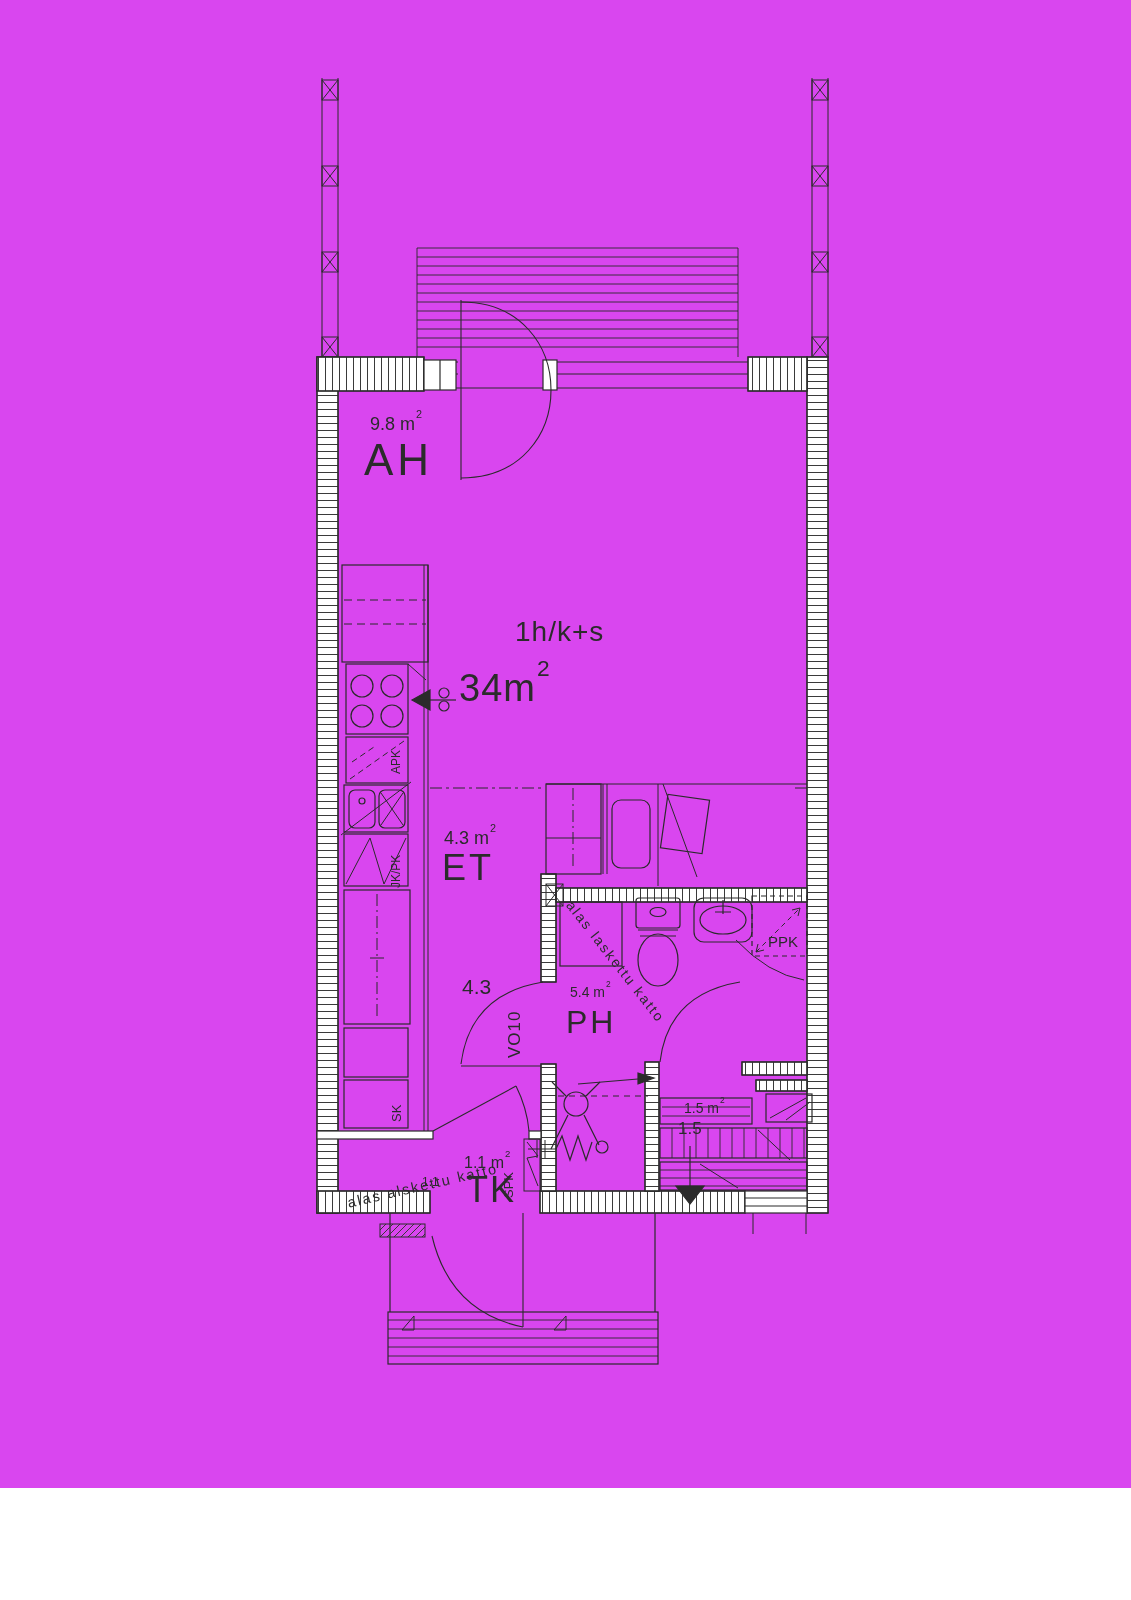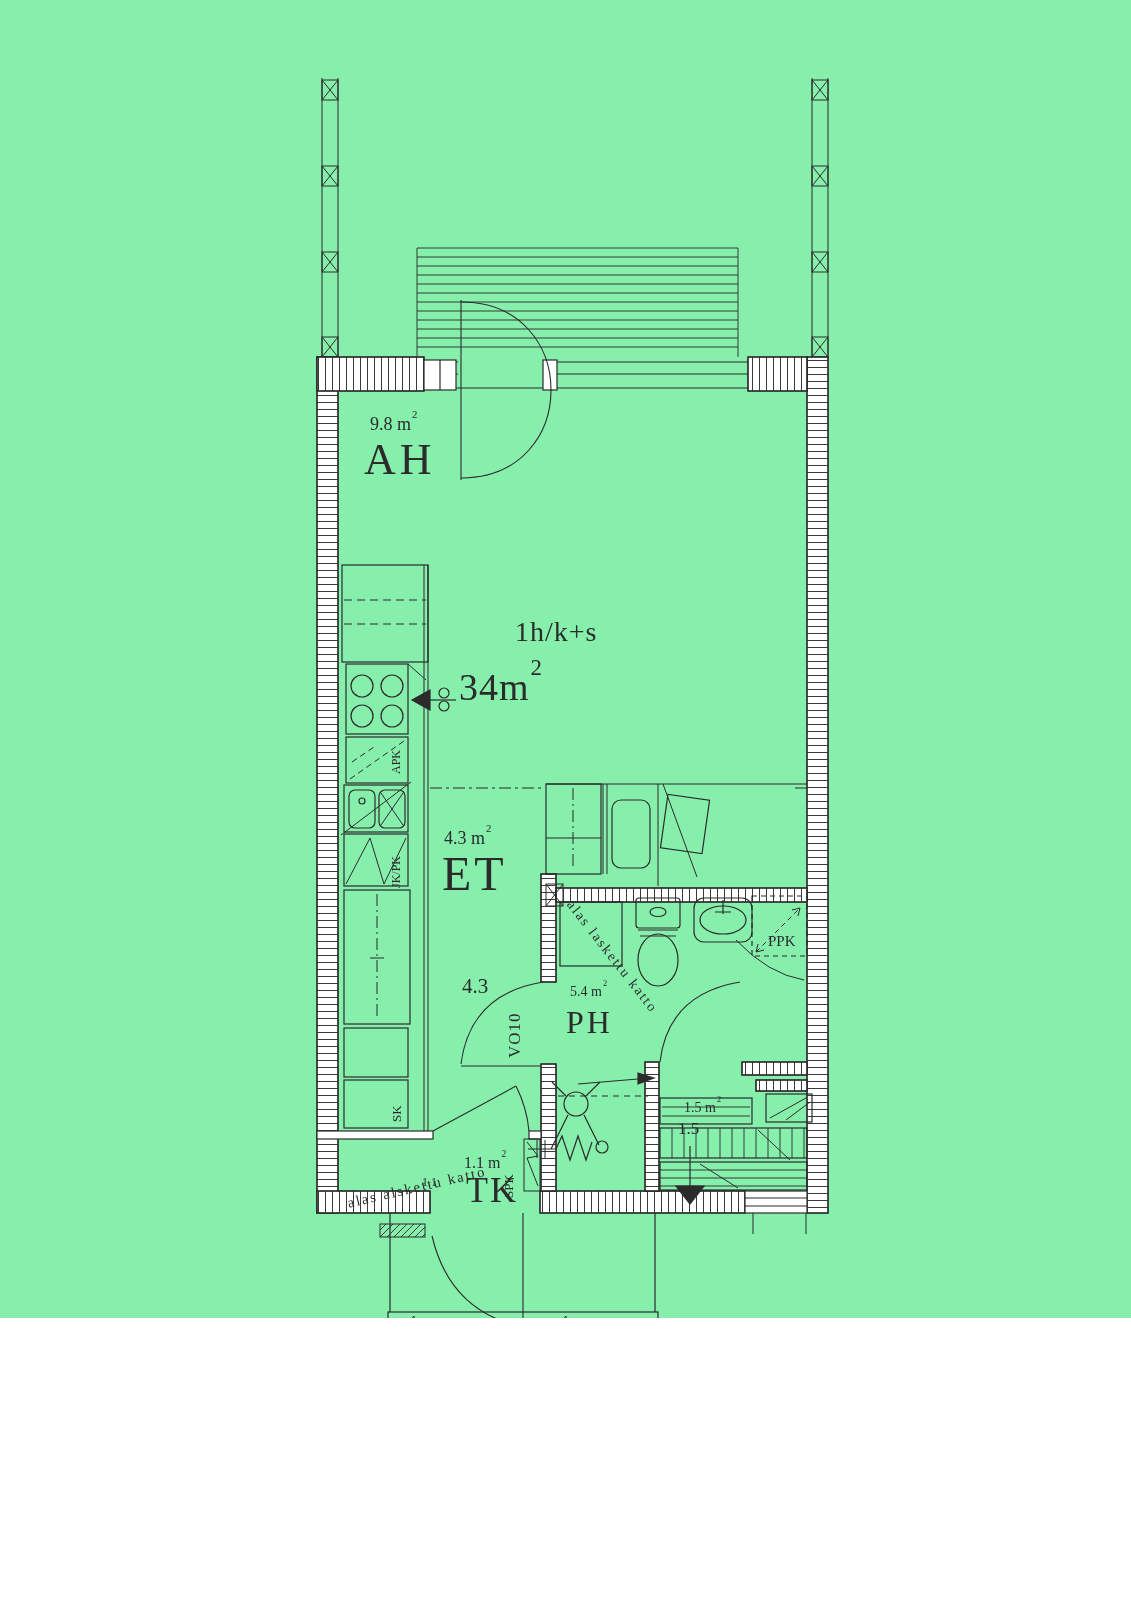--- a/index.html
+++ b/index.html
@@ -1,17 +1,17 @@
 <!DOCTYPE html>
 <html><head>
 <meta charset="utf-8">
 <style>
   html,body{margin:0;padding:0;background:#fff;}
-  .canvas{position:relative;width:1131px;height:1318px;background:#86efac;
-          font-family:Liberation Serif, serif;color:#2b2b2b;overflow:hidden;}
+  .canvas{position:relative;width:1131px;height:1488px;background:#d946ef;
+          font-family:Liberation Sans, sans-serif;color:#2b2b2b;overflow:hidden;}
   .canvas svg{position:absolute;left:0;top:0;}
   .lbl{position:absolute;white-space:nowrap;line-height:1;color:#2b2b2b;}
   .lbl sup{font-size:60%;position:relative;top:-0.5em;left:1px;}
   .vert{transform:rotate(-90deg);transform-origin:0 0;}
   .rot{transform-origin:0 0;}
   .scanmark{position:absolute;background:#e2e2e2;}
 </style>
 </head>
 <body>
 
@@ -252,21 +252,21 @@
   </g>
 </svg>
 
   <div class="lbl" style="left:370px;top:414px;font-size:18px"><span>9.8 m</span><sup>2</sup></div>
   <div class="lbl" style="left:364px;top:438px;font-size:44px;letter-spacing:4px">AH</div>
 
   <div class="lbl" style="left:515px;top:618px;font-size:28px;letter-spacing:1px">1h/k+s</div>
   <div class="lbl" style="left:459px;top:668px;font-size:38px;letter-spacing:1px"><span>34m</span><sup>2</sup></div>
 
   <div class="lbl" style="left:444px;top:828px;font-size:18px"><span>4.3 m</span><sup>2</sup></div>
-  <div class="lbl" style="left:442px;top:850px;font-size:48px;letter-spacing:3px">ET</div>
+  <div class="lbl" style="left:442px;top:850px;font-size:36px;letter-spacing:3px">ET</div>
   <div class="lbl" style="left:462px;top:976px;font-size:21px">4.3</div>
 
   <div class="lbl vert" style="left:506px;top:1058px;font-size:17px;letter-spacing:1px">VO10</div>
 
   <div class="lbl" style="left:570px;top:984px;font-size:14px"><span>5.4 m</span><sup>2</sup></div>
   <div class="lbl" style="left:566px;top:1006px;font-size:32px;letter-spacing:3px">PH</div>
 
   <div class="lbl rot" style="left:575px;top:898px;font-size:14px;letter-spacing:2px;transform:rotate(52deg)">alas laskettu katto</div>
   <div class="lbl rot" style="left:346px;top:1196px;font-size:14.5px;letter-spacing:2px;transform:rotate(-13deg)">alas alskettu katto</div>
 

